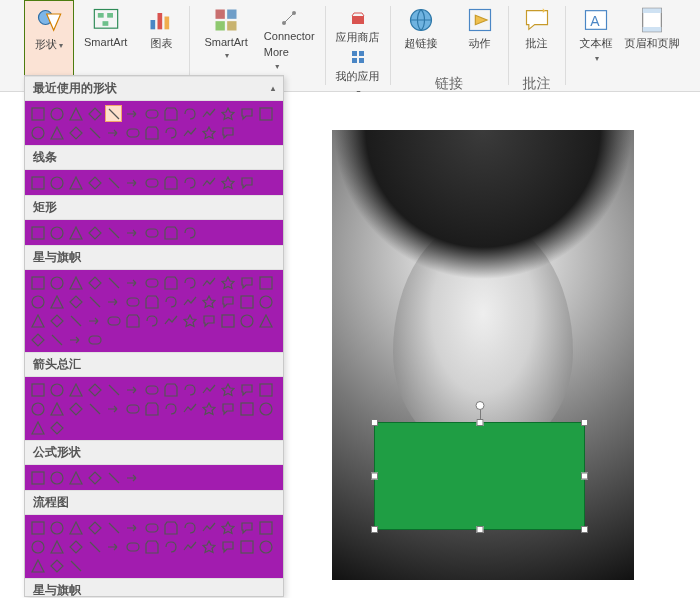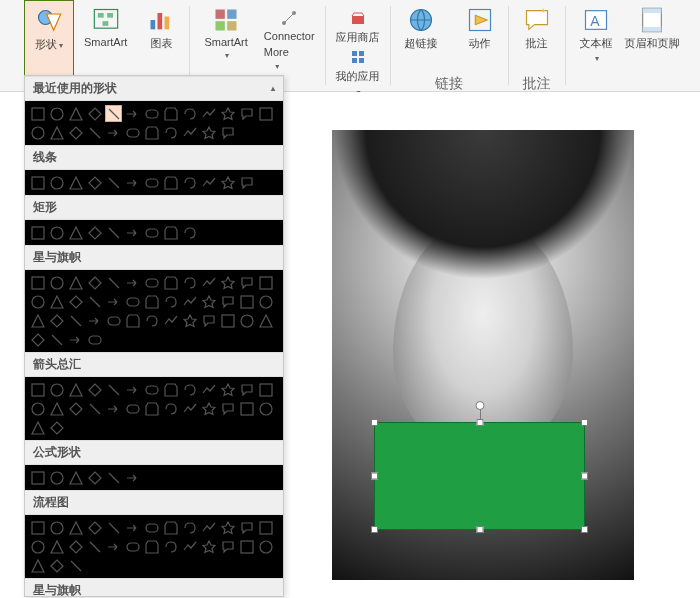--- a/index.html
+++ b/index.html
@@ -57,21 +57,21 @@
 
   .dd-arrow { font-size:8px; color:#666; margin-left:2px;}
 
   
   .shapes-panel {
     position: absolute;
     top: 75px;
     left: 24px;
     width: 260px;
     height: 522px;
-    background: #000000;
+    background: #a21caf;
     border: 1px solid #c9c9c9;
     box-shadow: 2px 2px 6px rgba(0,0,0,0.15);
     display:flex;
     flex-direction: column;
   }
   .shapes-scroll {
     flex:1;
     overflow-y:auto;
     overflow-x:hidden;
     scrollbar-width: thin;

